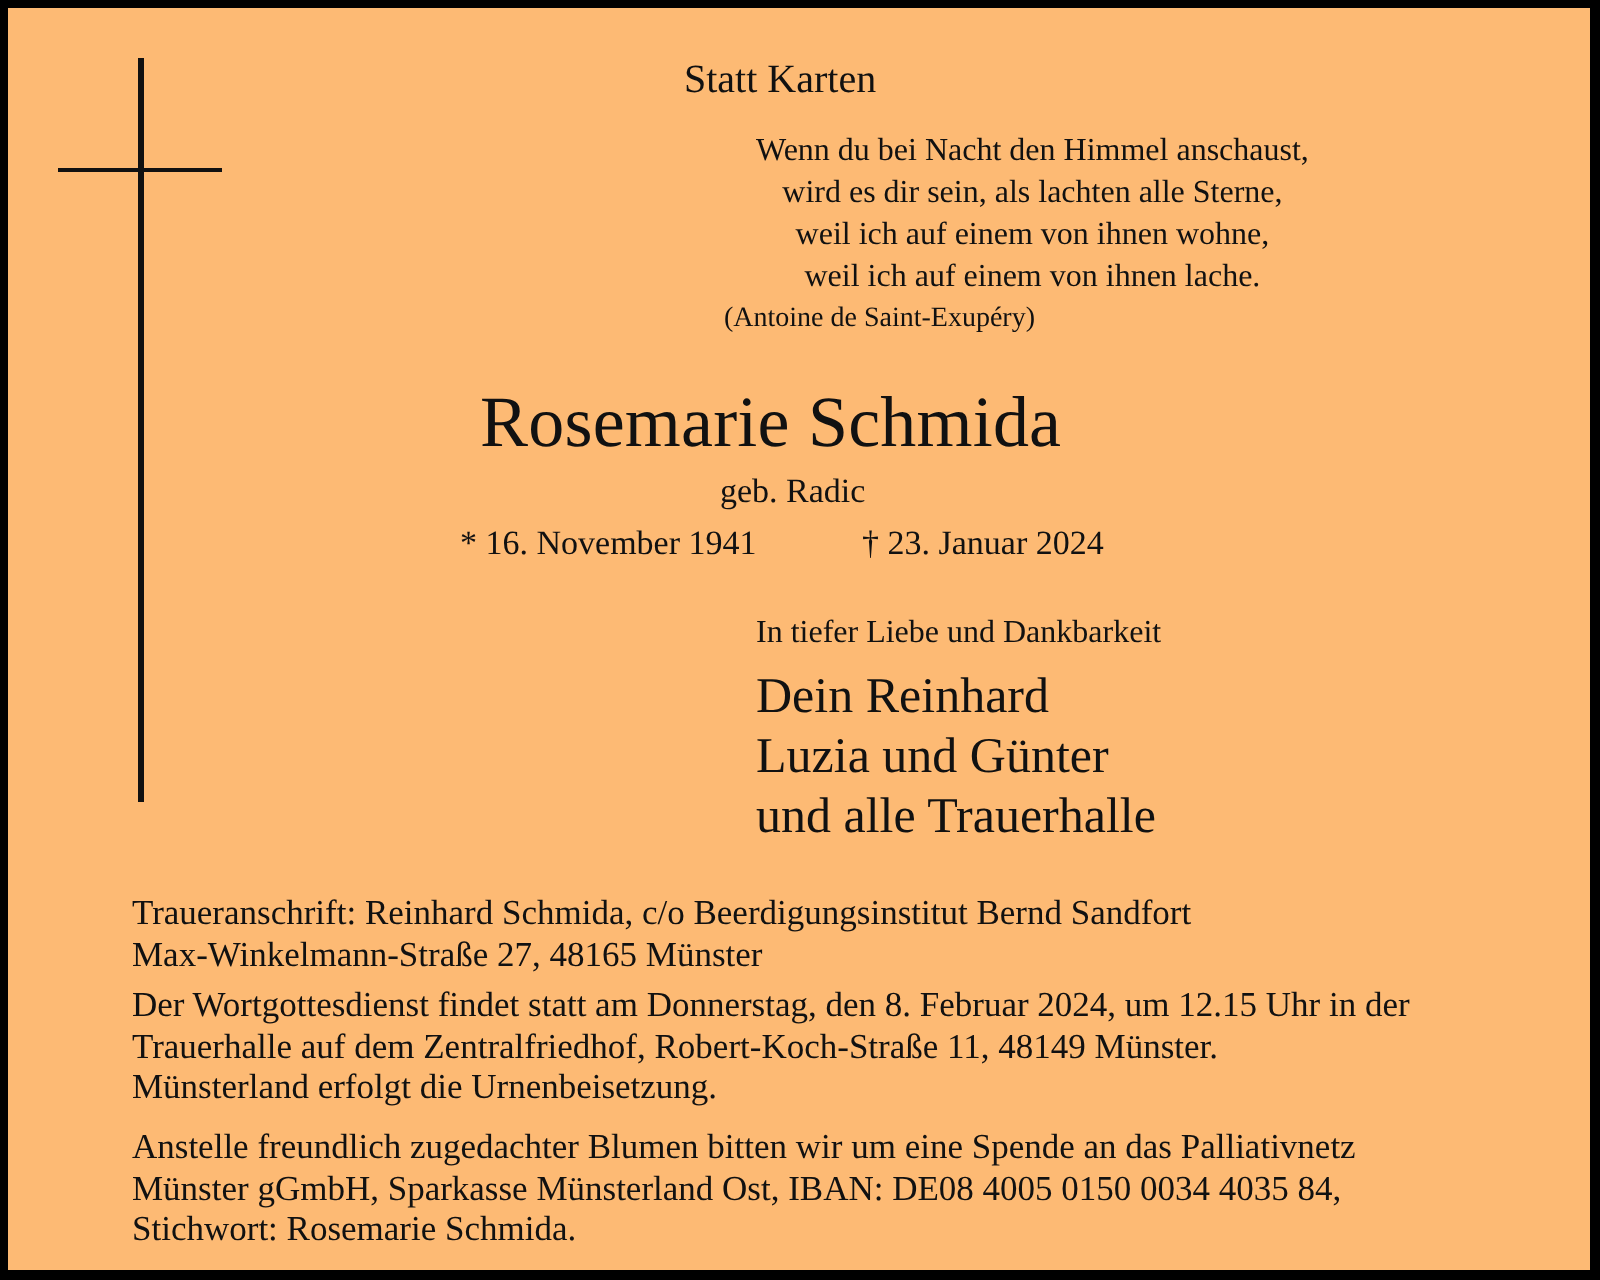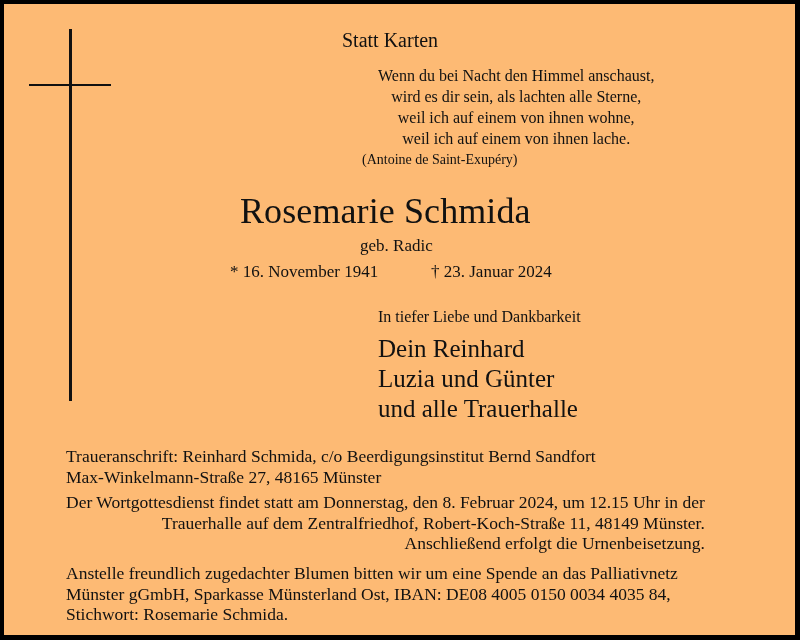--- a/index.html
+++ b/index.html
@@ -106,21 +106,21 @@
     .mourner-line { display: block; }
 
     .info {
       left: 27px;
       font-size: 17.5px;
       line-height: 20.5px;
       margin-left: 35px;
     }
     .info-line { display: block; }
     .info-address { top: 442px; }
-    .info-service { top: 488px; text-align: right; }
+    .info-service { top: 488px; }
     .info-donation { top: 559px; }
   </style>
 </head>
 <body>
 
 <div class="page">
 
   <div class="cross-v"></div>
   <div class="cross-h"></div>
 
@@ -147,21 +147,21 @@
   </div>
 
   <div class="abs info info-address">
     <span class="info-line">Traueranschrift: Reinhard Schmida, c/o Beerdigungsinstitut Bernd Sandfort</span>
     <span class="info-line">Max-Winkelmann-Straße 27, 48165 Münster</span>
   </div>
 
   <div class="abs info info-service">
     <span class="info-line">Der Wortgottesdienst findet statt am Donnerstag, den 8. Februar 2024, um 12.15 Uhr in der</span>
     <span class="info-line">Trauerhalle auf dem Zentralfriedhof, Robert-Koch-Straße 11, 48149 Münster.</span>
-    <span class="info-line">Anschließend erfolgt die Urnenbeisetzung.</span>
+    <span class="info-line">Münsterland erfolgt die Urnenbeisetzung.</span>
   </div>
 
   <div class="abs info info-donation">
     <span class="info-line">Anstelle freundlich zugedachter Blumen bitten wir um eine Spende an das Palliativnetz</span>
     <span class="info-line">Münster gGmbH, Sparkasse Münsterland Ost, IBAN: DE08 4005 0150 0034 4035 84,</span>
     <span class="info-line">Stichwort: Rosemarie Schmida.</span>
   </div>
 
 </div>
 

